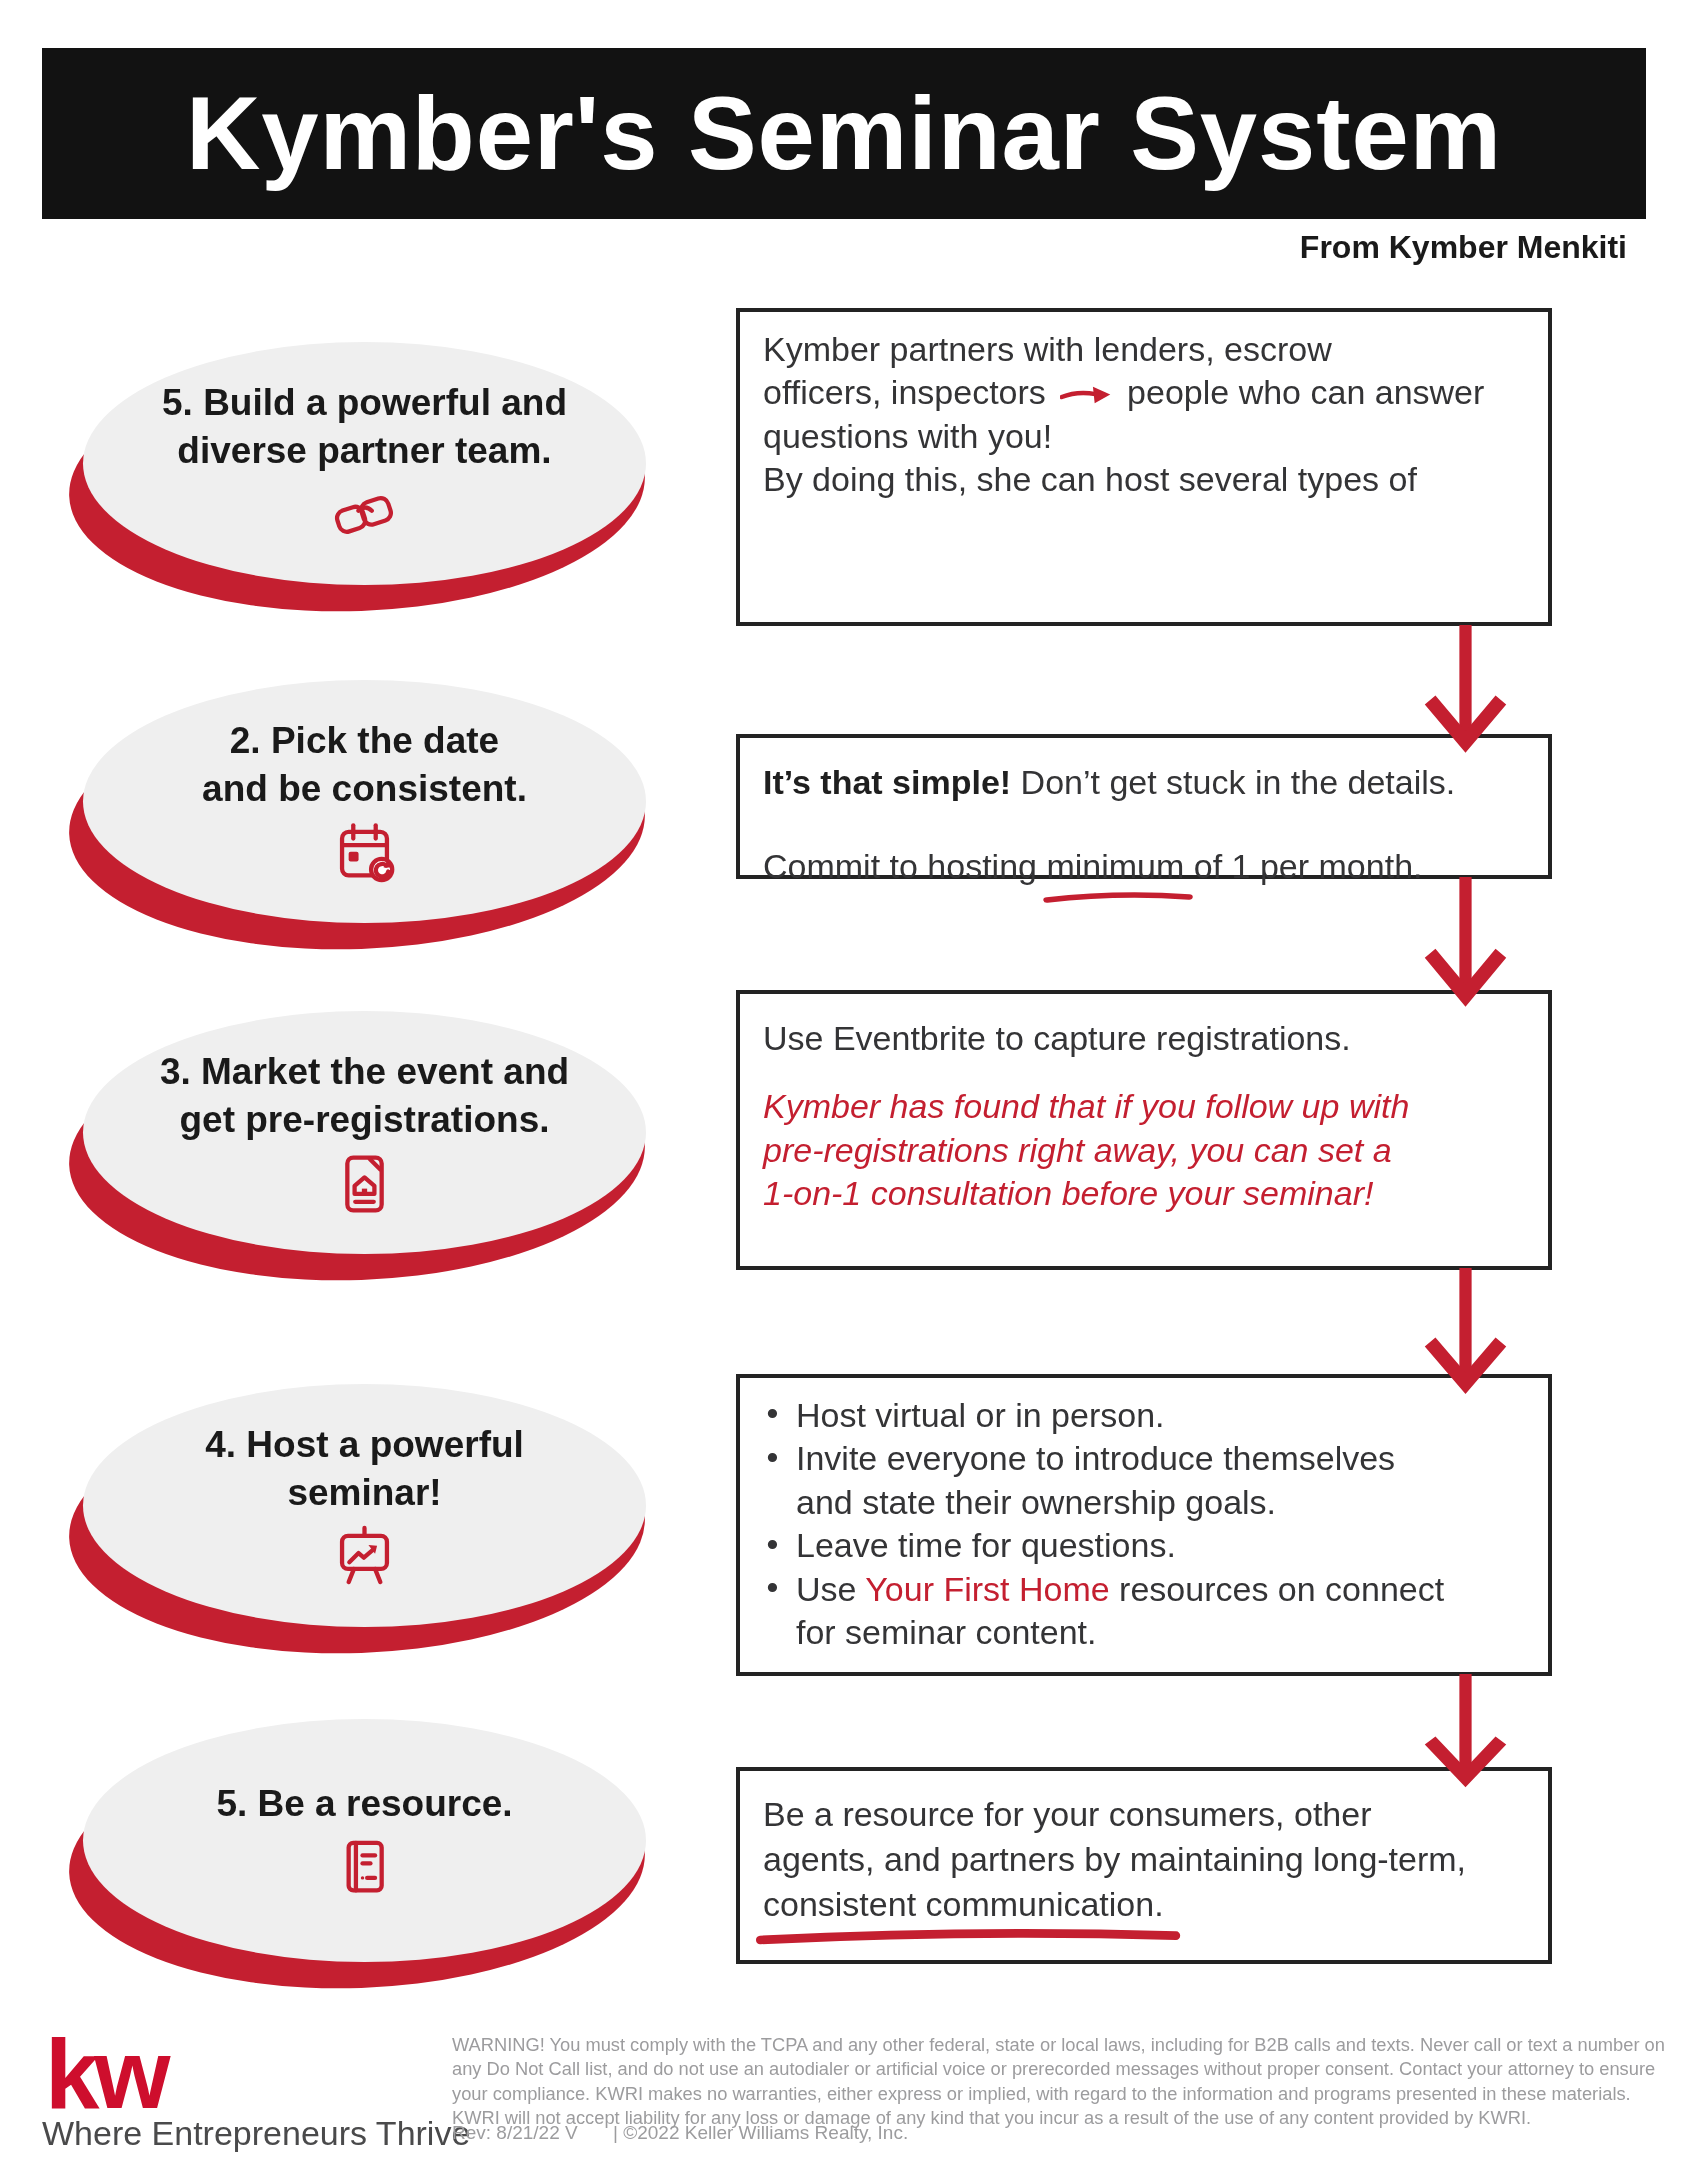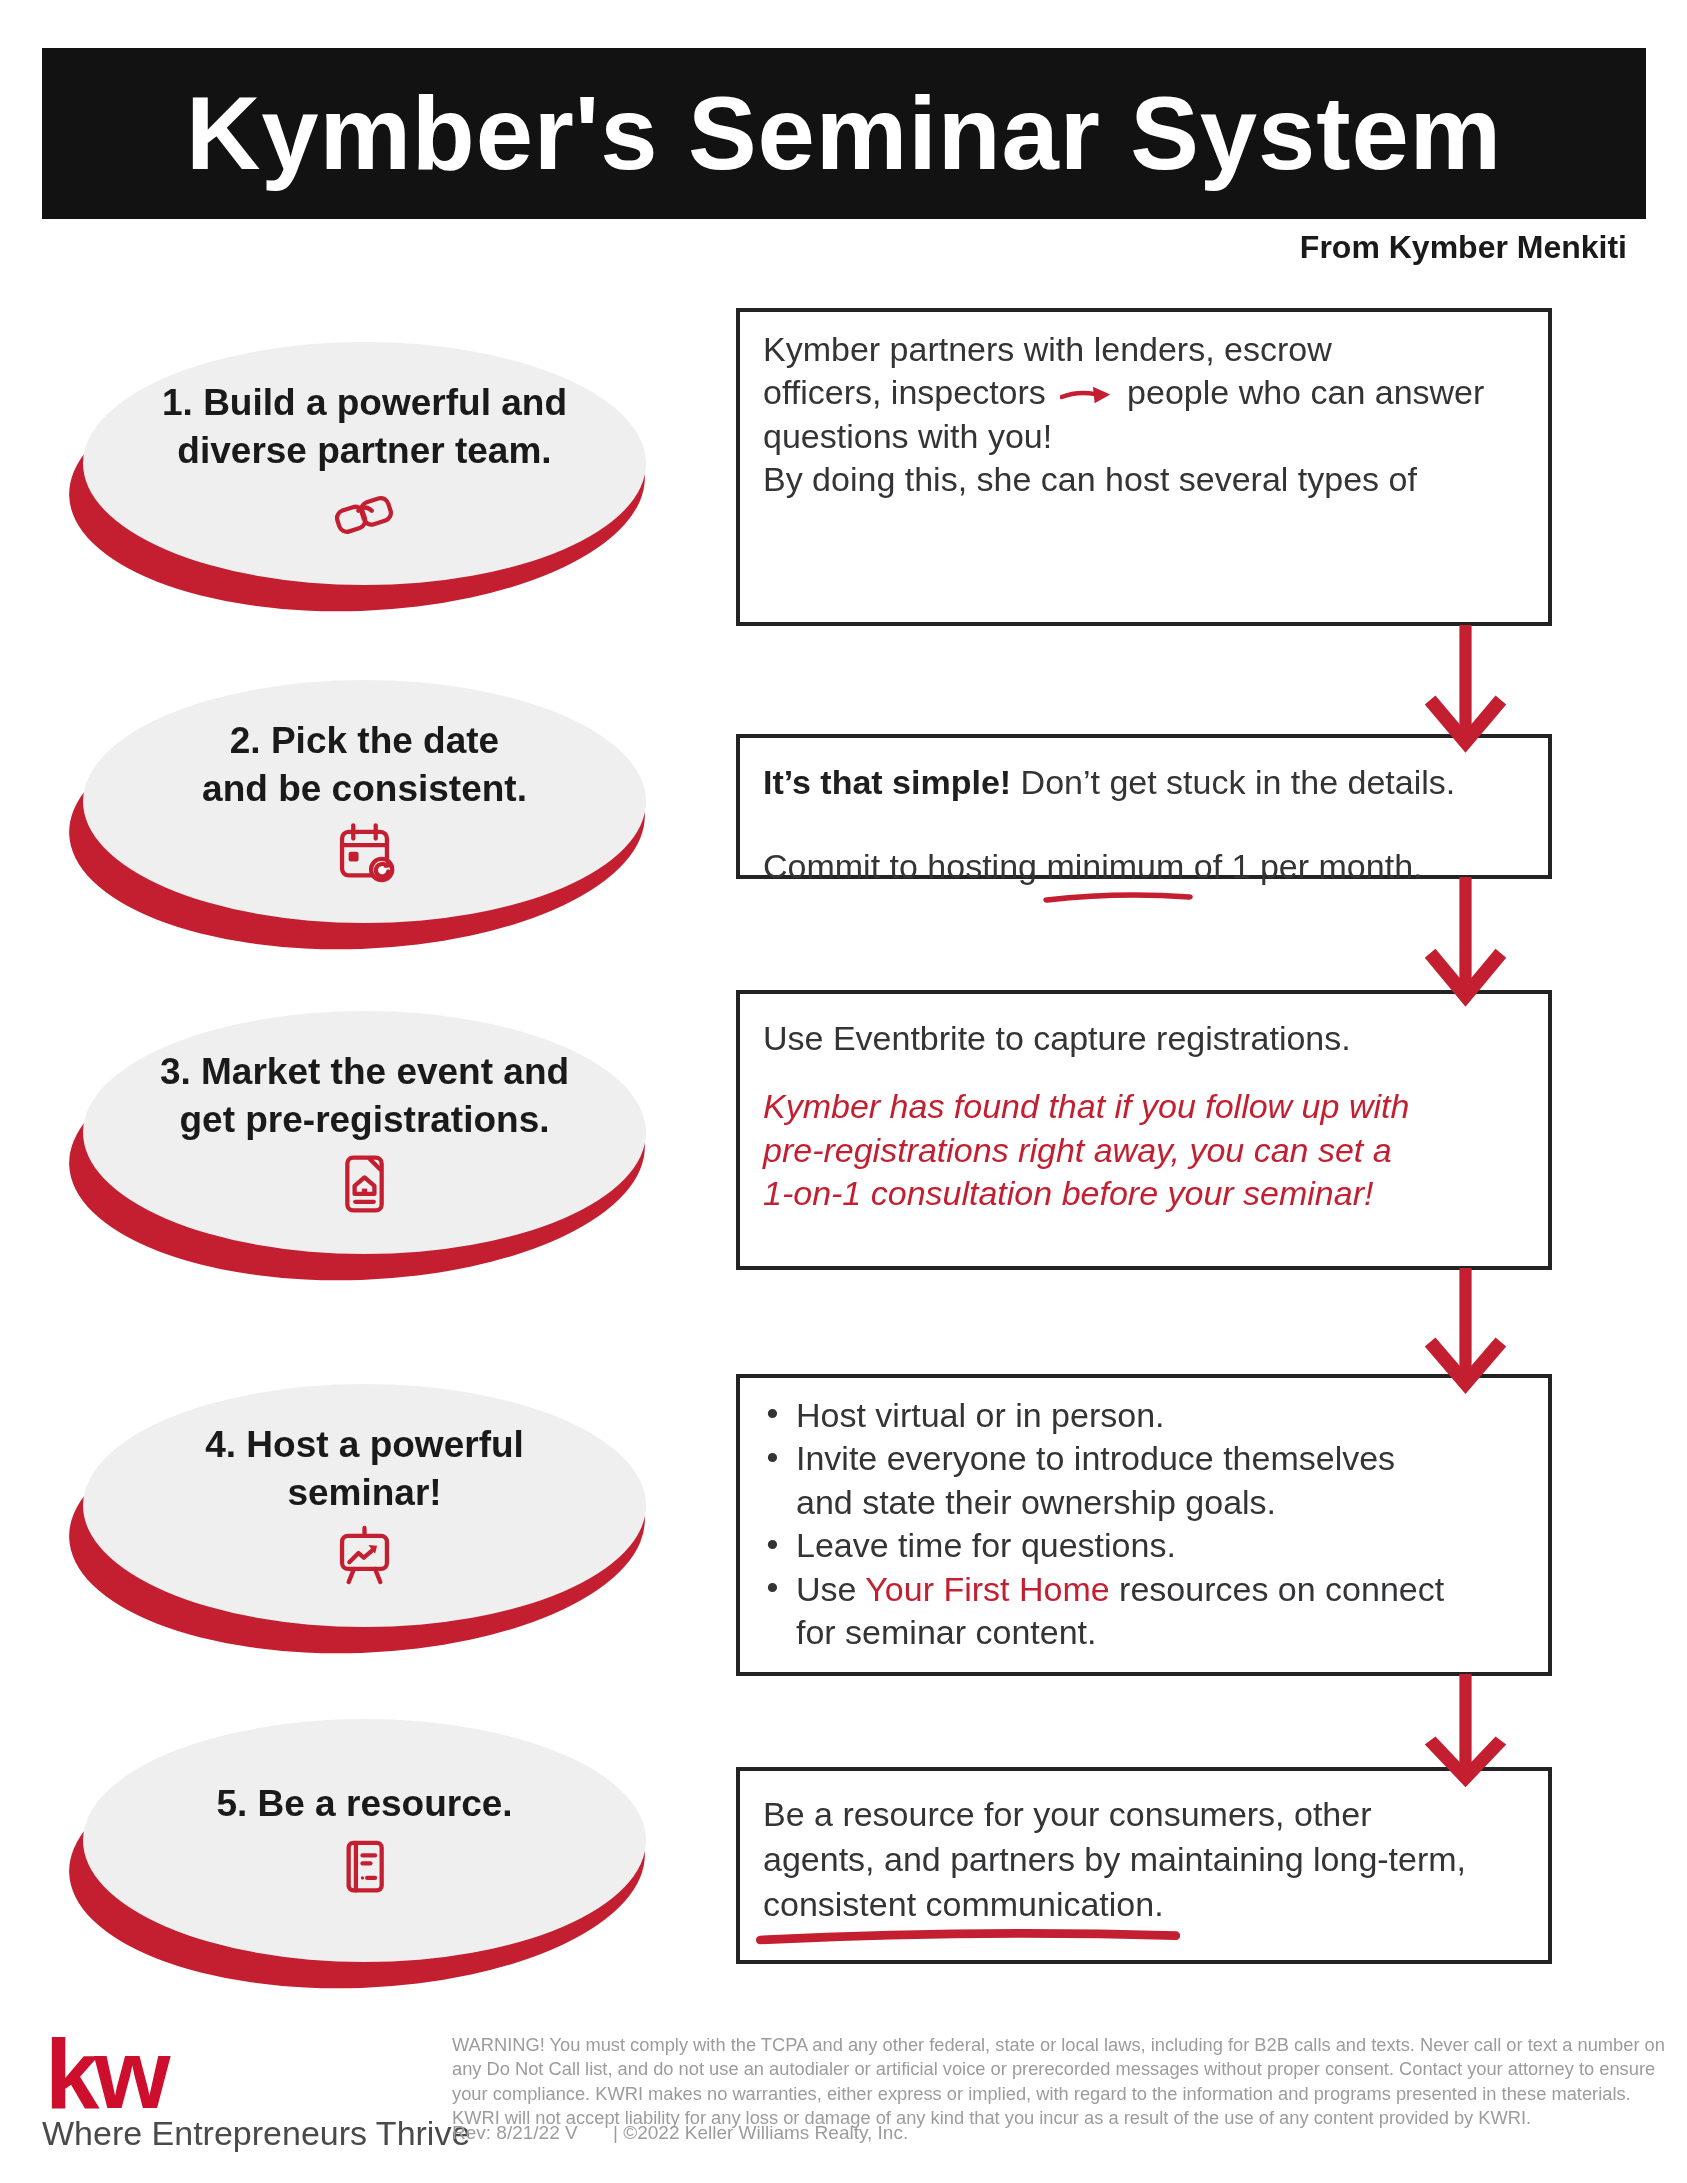--- a/index.html
+++ b/index.html
@@ -91,21 +91,21 @@
 <div class="page">
 
   <div class="banner">
     <h1>Kymber's Seminar System</h1>
   </div>
   <div class="byline">From Kymber Menkiti</div>
 
   <div class="bubble b1">
     <div class="shadow"></div>
     <div class="face">
-      <div class="label">1. Build a powerful and
+      <div class="label">5. Build a powerful and
 diverse partner team.</div>
       <svg class="icon" viewBox="0 0 120 90" fill="none" stroke="#C41F30" stroke-width="7" stroke-linejoin="round" stroke-linecap="round">
         <rect x="16" y="34" width="44" height="36" rx="13" transform="rotate(-18 38 52)"></rect>
         <rect x="56" y="20" width="46" height="38" rx="13" transform="rotate(-18 79 39)"></rect>
         <path d="M50 38 q11 -11 22 0"></path>
       </svg>
     </div>
   </div>
 
   <div class="bubble b2">

